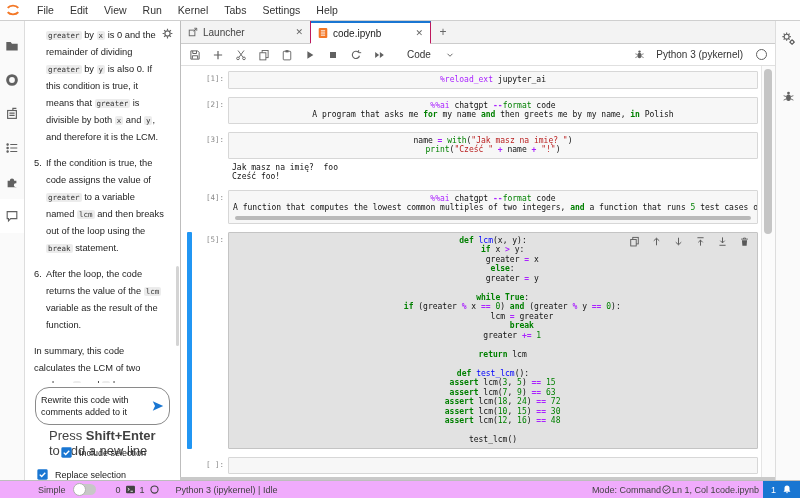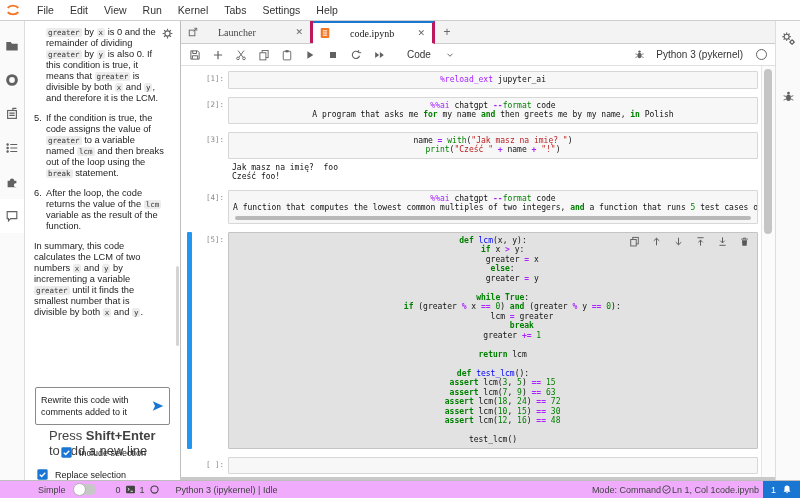--- a/index.html
+++ b/index.html
@@ -20,40 +20,40 @@
   
   #activity-bar{width:24px;background:#fafafa;border-right:1px solid #ddd;
                 display:flex;flex-direction:column;align-items:center;padding-top:8px;}
   .act-item{width:24px;height:34px;display:flex;align-items:center;justify-content:center;}
   .act-item.sel{background:#fff;}
 
   
   #chat-panel{width:155px;background:#fff;border-right:1px solid #bdbdbd;position:relative;overflow:hidden;}
   #panel-gear{position:absolute;top:6px;right:6px;}
   #chat-scroll{position:absolute;top:6px;left:9px;right:16px;height:356px;overflow:hidden;
-               font-size:9.3px;line-height:11px;color:#1d1d1d;}
+               font-size:9.3px;line-height:17px;color:#1d1d1d;}
   .chat-p{position:relative;margin-bottom:9px;}
   .chat-p.hang{padding-left:12px;}
   .chat-num{position:absolute;left:0;top:0;}
   .chip{font-family:"DejaVu Sans Mono",monospace;font-size:7.5px;background:#ececec;
         border-radius:2px;padding:0 2px;color:#333;}
   #chat-vscrollbar{position:absolute;right:1px;top:245px;width:3px;height:80px;background:#d4d4d4;border-radius:2px;}
   #chat-input-box{position:absolute;left:10px;right:10px;top:366px;height:36px;background:#fff;
-                  border:1px solid #8a8a8a;border-radius:2px;display:flex;align-items:center;}
+                  border:1px solid #8a8a8a;border-radius:14px;display:flex;align-items:center;}
   #chat-input-text{flex:1;padding:3px 2px 3px 5px;font-size:9px;line-height:12px;color:#212121;}
   #chat-hint{position:absolute;right:10px;top:407px;font-size:13px;color:#424242;margin-left:24px;}
   .cb-row{position:absolute;left:12px;display:flex;align-items:center;gap:7px;font-size:9px;color:#212121;}
   #cb1{top:426px;margin-left:24px;} #cb2{top:448px;}
 
   
   #main{flex:1;position:relative;background:#fff;min-width:0;}
   #tabbar{position:absolute;top:0;left:0;right:0;height:22px;background:#f3f3f3;
           border-bottom:1px solid #ccc;display:flex;}
-  .tab{display:flex;align-items:center;gap:20px;padding:0 7px;font-size:10px;color:#444;
-       border-right:3px solid #be185d;background:#f3f3f3;width:115px;font-family:Liberation Serif, serif;}
+  .tab{display:flex;align-items:center;gap:5px;padding:0 7px;font-size:10px;color:#444;
+       border-right:1px solid #be185d;background:#f3f3f3;width:115px;}
   .tab .tab-close{margin-left:auto;font-size:9px;color:#666;}
   .tab.active{background:#fff;border-top:2px solid #1976d2;border-bottom:1px solid #fff;
               margin-bottom:-1px;color:#212121;width:105px;}
   #new-tab{width:24px;display:flex;align-items:center;justify-content:center;color:#666;font-size:12px;}
 
   #nb-toolbar{position:absolute;top:23px;left:0;right:0;height:21px;background:#fff;
               border-bottom:1px solid #e0e0e0;display:flex;align-items:center;padding:0 8px;gap:11px;}
   .tb-icon{display:flex;align-items:center;}
   #celltype{display:flex;align-items:center;gap:14px;font-size:10px;color:#333;padding:1px 4px;margin-left:6px;}
   #tb-spacer{flex:1;}

